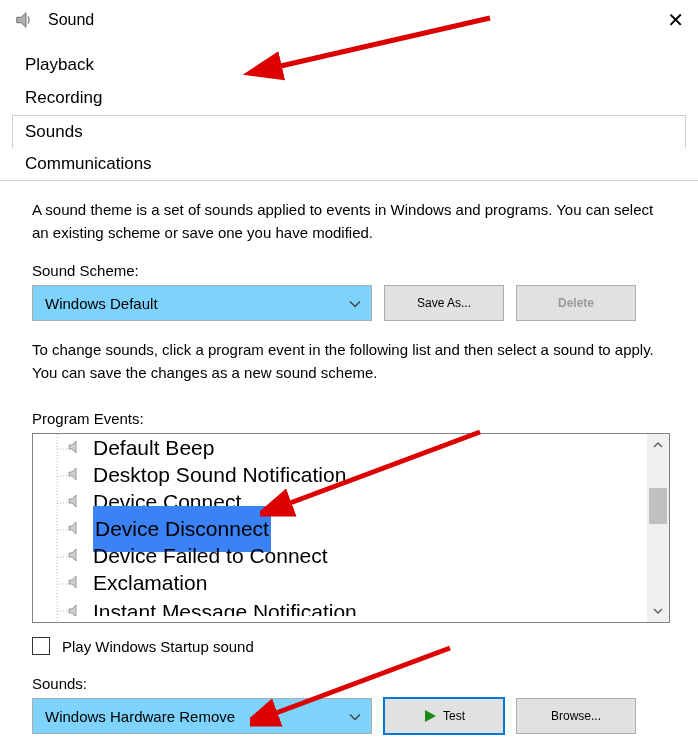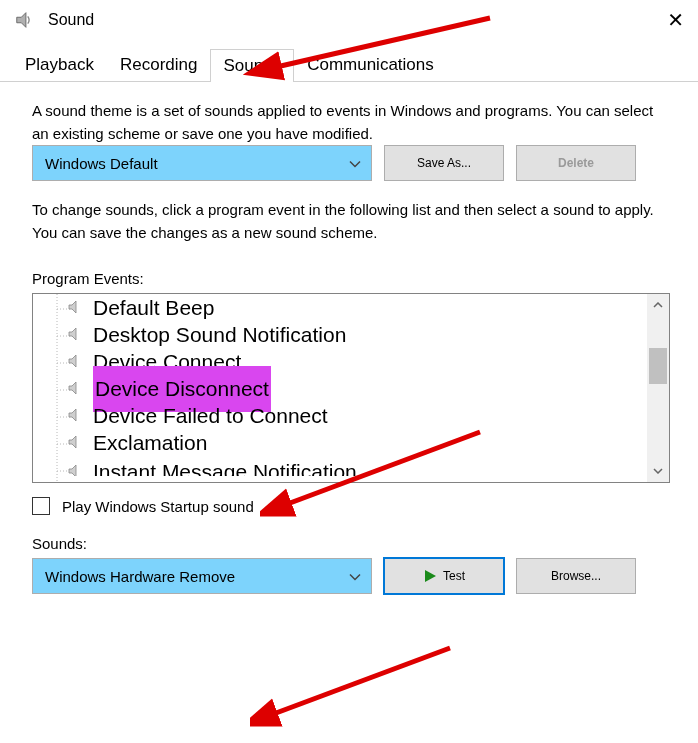--- a/index.html
+++ b/index.html
@@ -32,20 +32,21 @@
       font-size: 20px;
       width: 32px;
       text-align: right;
       padding-right: 4px;
     }
     .tabstrip {
       display: flex;
       border-bottom: 1px solid #d0d0d0;
       padding: 0 12px;
       margin-top: 8px;
+      flex-direction: column;
     }
     .tab {
       padding: 6px 12px;
       font-size: 17px;
       border: 1px solid transparent;
       border-bottom: none;
       position: relative;
       cursor: default;
     }
     .tab.active {
@@ -102,21 +103,21 @@
     }
     .list-item {
       display: flex;
       align-items: center;
       height: 27px;
       padding-left: 34px;
       gap: 10px;
       font-size: 21px;
       white-space: nowrap;
     }
-    .list-item.selected .item-text { background: #d946ef; padding: 11px 2px; }
+    .list-item.selected .item-text { background: #3b82f6; padding: 11px 2px; }
     .tree-guides {
       position: absolute;
       left: 18px; top: 0; bottom: 0;
       width: 34px;
       pointer-events: none;
     }
     .scrollbar {
       position: absolute;
       right: 0; top: 0; bottom: 0;
       width: 22px;
@@ -169,20 +170,21 @@
   <div class="tab">Playback</div>
   <div class="tab">Recording</div>
   <div class="tab active">Sounds</div>
   <div class="tab">Communications</div>
 </div>
 
 <div class="content">
 
   <div style="line-height:1.5;">A sound theme is a set of sounds applied to events in Windows and programs.  You can select an existing scheme or save one you have modified.</div>
 
+  <div class="label" style="margin-top:18px;">Sound Scheme:</div>
   <div class="row">
     <div class="select small">
       <span>Windows Default</span>
       <span class="chev">
         <svg width="12" height="8" viewBox="0 0 12 8">
             <path d="M1 1 L6 6 L11 1" fill="none" stroke="#444" stroke-width="1.5"></path>
           </svg>
       </span>
     </div>
     <div class="btn">Save As...</div>

